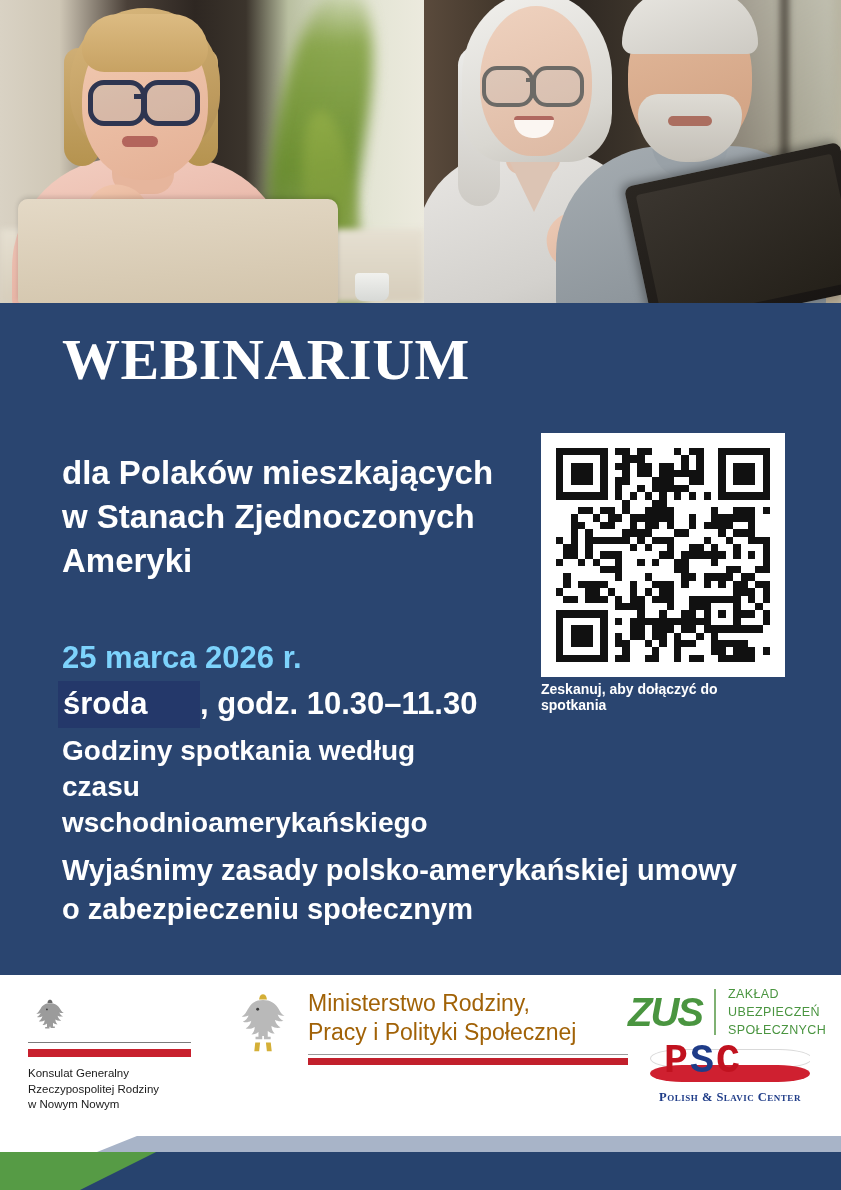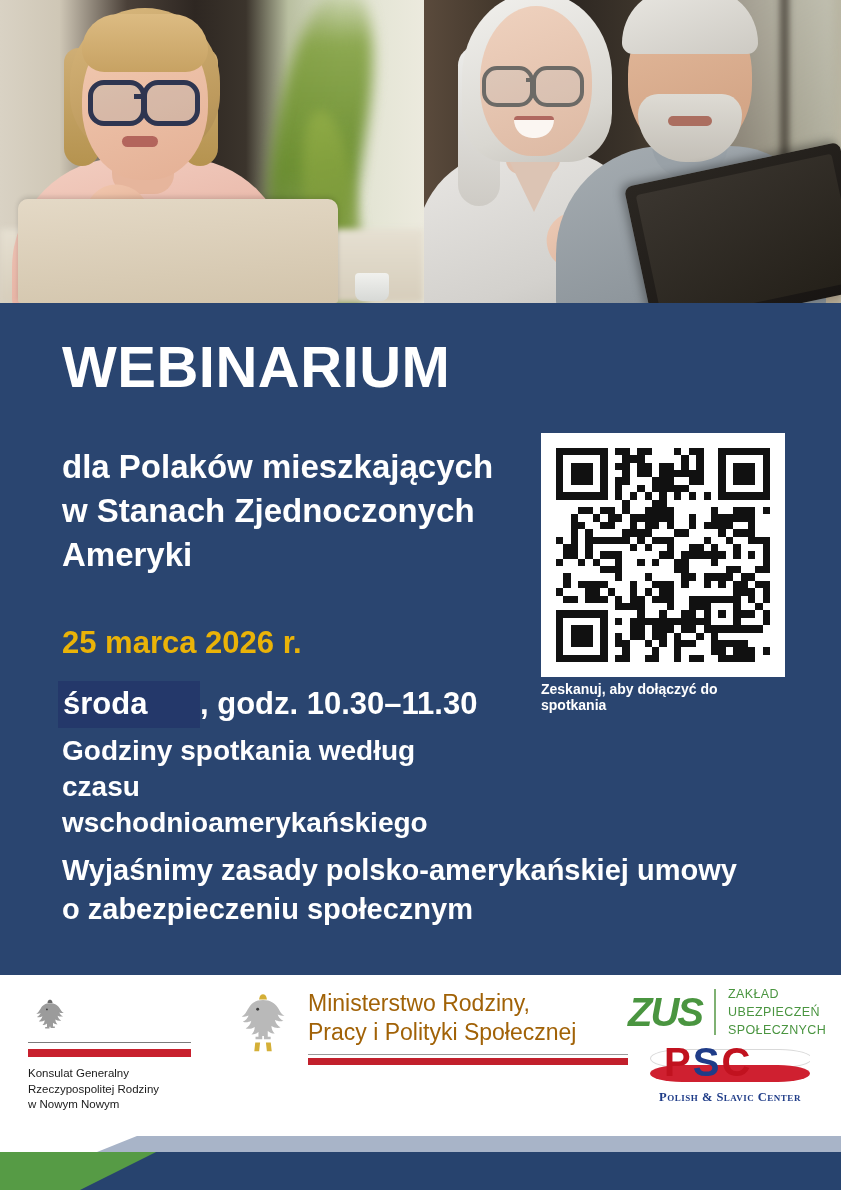--- a/index.html
+++ b/index.html
@@ -261,32 +261,32 @@
   }
 
   
   #main {
     position:absolute;
     left:0; top:303px; width:841px; height:672px;
     background:#2a4570;
   }
 
   #headline {
-    position:absolute; left:62px; top:35px;
+    position:absolute; left:62px; top:28px;
     font-size: 58px; font-weight: 700; color:#ffffff;
-    letter-spacing: .5px; line-height: 1;
+    letter-spacing: .5px; line-height: 1; font-family: Liberation Serif, serif;
   }
   #subhead {
-    position:absolute; left:62px; top:142px; width:460px;
+    position:absolute; left:62px; top:148px; width:460px;
     font-size: 33px; font-weight: 600; color:#ffffff;
     line-height: 1.34;
   }
   #date-line {
-    position:absolute; left:62px; top:320px;
-    font-size: 31px; font-weight: 700; color:#eab308;
+    position:absolute; left:62px; top:335px;
+    font-size: 31px; font-weight: 700; color:#7dd3fc;
     line-height: 1.28;
   }
   #day-line {
     position:absolute; left:58px; top:378px;
     font-size: 31px; font-weight: 700; color:#ffffff;
     line-height: 1.28;
     display:flex; align-items:baseline;
   }
   #day-chip {
     background:#24386a;
@@ -372,21 +372,21 @@
   #logo-psc { left:650px; top:70px; width:160px; }
   #psc-art { position:relative; width:160px; height:44px; overflow:hidden; }
   .psc-wave {
     position:absolute; left:0; width:160px; height:17px;
     border-radius: 40% 40% 40% 40% / 100% 100% 100% 100%;
   }
   .psc-wave.white { top:4px;  background:#ffffff; border:1px solid #d9d9d9; }
   .psc-wave.red   { top:20px; background:#cf2030; }
   #psc-letters {
     position:absolute; left:14px; top:-3px; width:130px;
-    font-family: Liberation Sans, sans-serif;
+    font-family: Liberation Mono, monospace;
     font-size: 40px; font-weight: 700; color:#c1121f;
     letter-spacing: 2px; line-height:1;
   }
   #psc-letters .s-blue { color:#1f3c88; }
   #psc-name {
     margin-top:1px;
     font-family: "Liberation Serif", serif;
     font-size: 12.5px; font-weight:700; color:#1f3c88;
     font-variant: small-caps; letter-spacing:.5px;
     text-align:center; width:160px;

